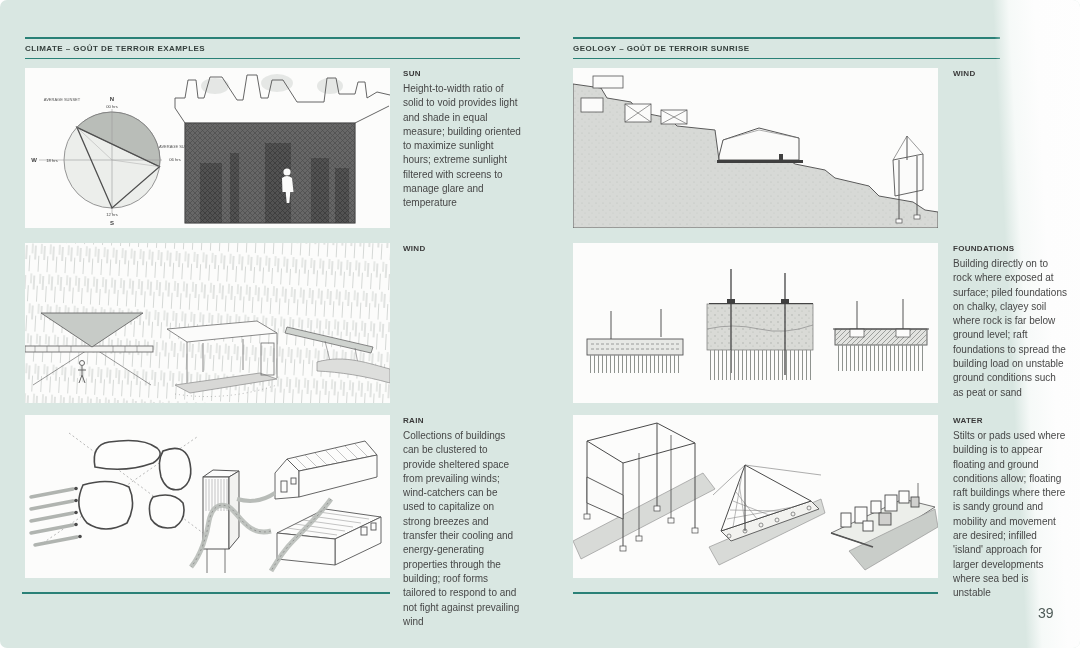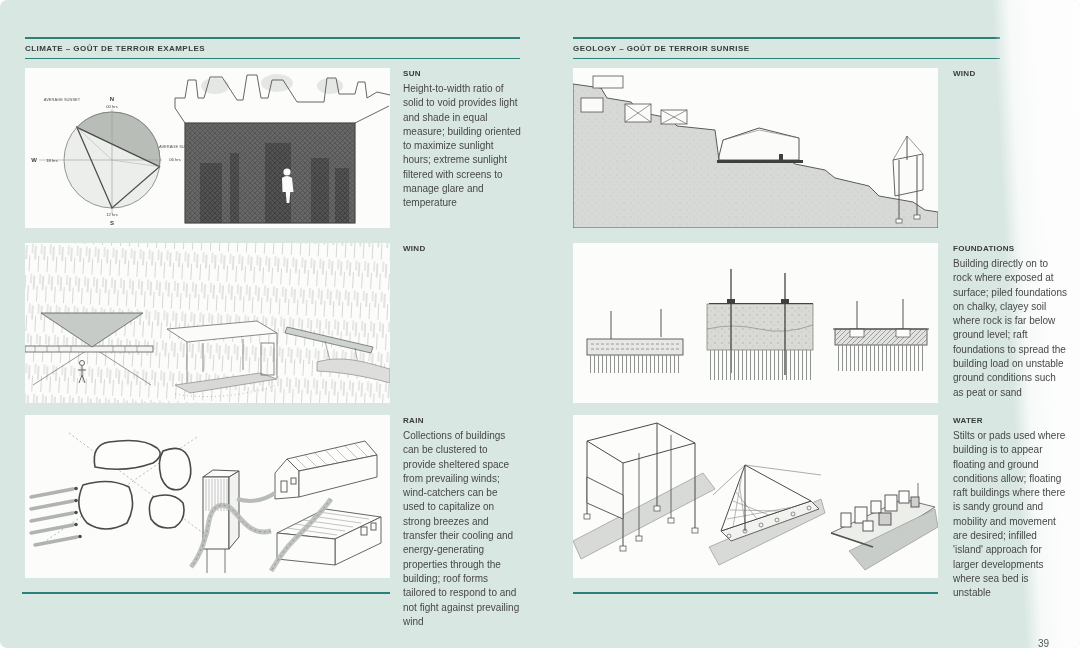--- a/index.html
+++ b/index.html
@@ -20,22 +20,22 @@
   .sec-title{margin:0 0 4px 0; font-weight:bold; font-size:8px; letter-spacing:.3px; color:#3a3a3a;}
   .sec-body{margin:0; font-size:10px; line-height:1.43; color:#474747;}
   .edge-wedge{
     position:absolute; left:992px; top:-8px; width:170px; height:670px;
     transform:skewX(3deg); transform-origin:0 0;
     background:linear-gradient(to right, rgba(252,253,252,0), rgba(250,252,251,.88) 16px, #fdfdfd 42px, #ffffff 100%);
     z-index:5;
   }
   .textcol{z-index:8;}
   #page-number{
-    position:absolute; left:1038px; top:638px; z-index:9;
-    font-size:10px; color:#4e5a57;
+    position:absolute; left:1038px; top:605px; z-index:9;
+    font-size:14px; color:#4e5a57;
   }
   svg text{fill:#3f3f3f;}
   .cap{font:bold 6px "Liberation Sans",sans-serif;}
   .tiny{font:4.2px "Liberation Sans",sans-serif;}
   .tinyc{font:4px "Liberation Sans",sans-serif; fill:#555;}
 </style>
 </head>
 <body>
 
 <div id="spread">

